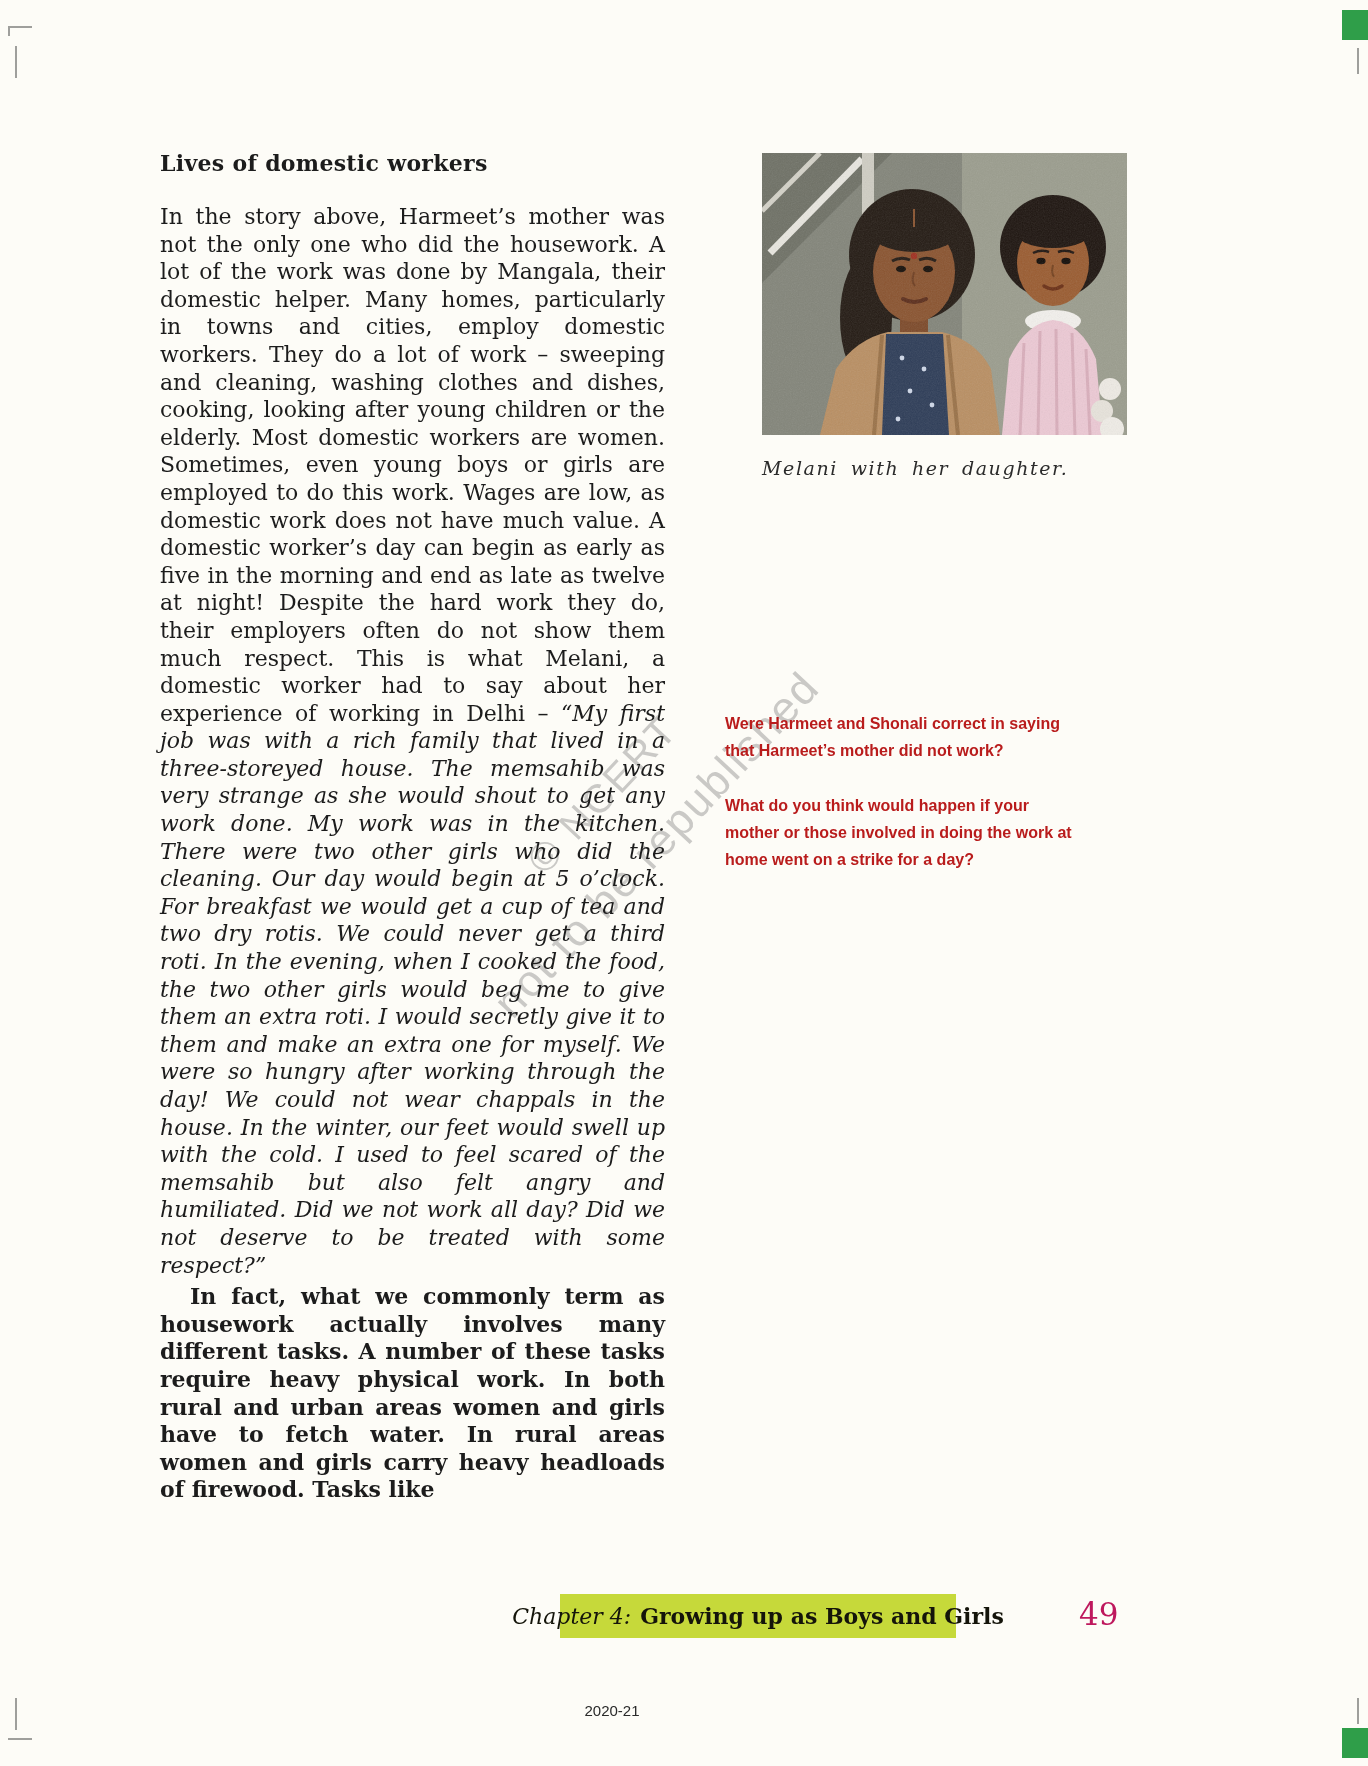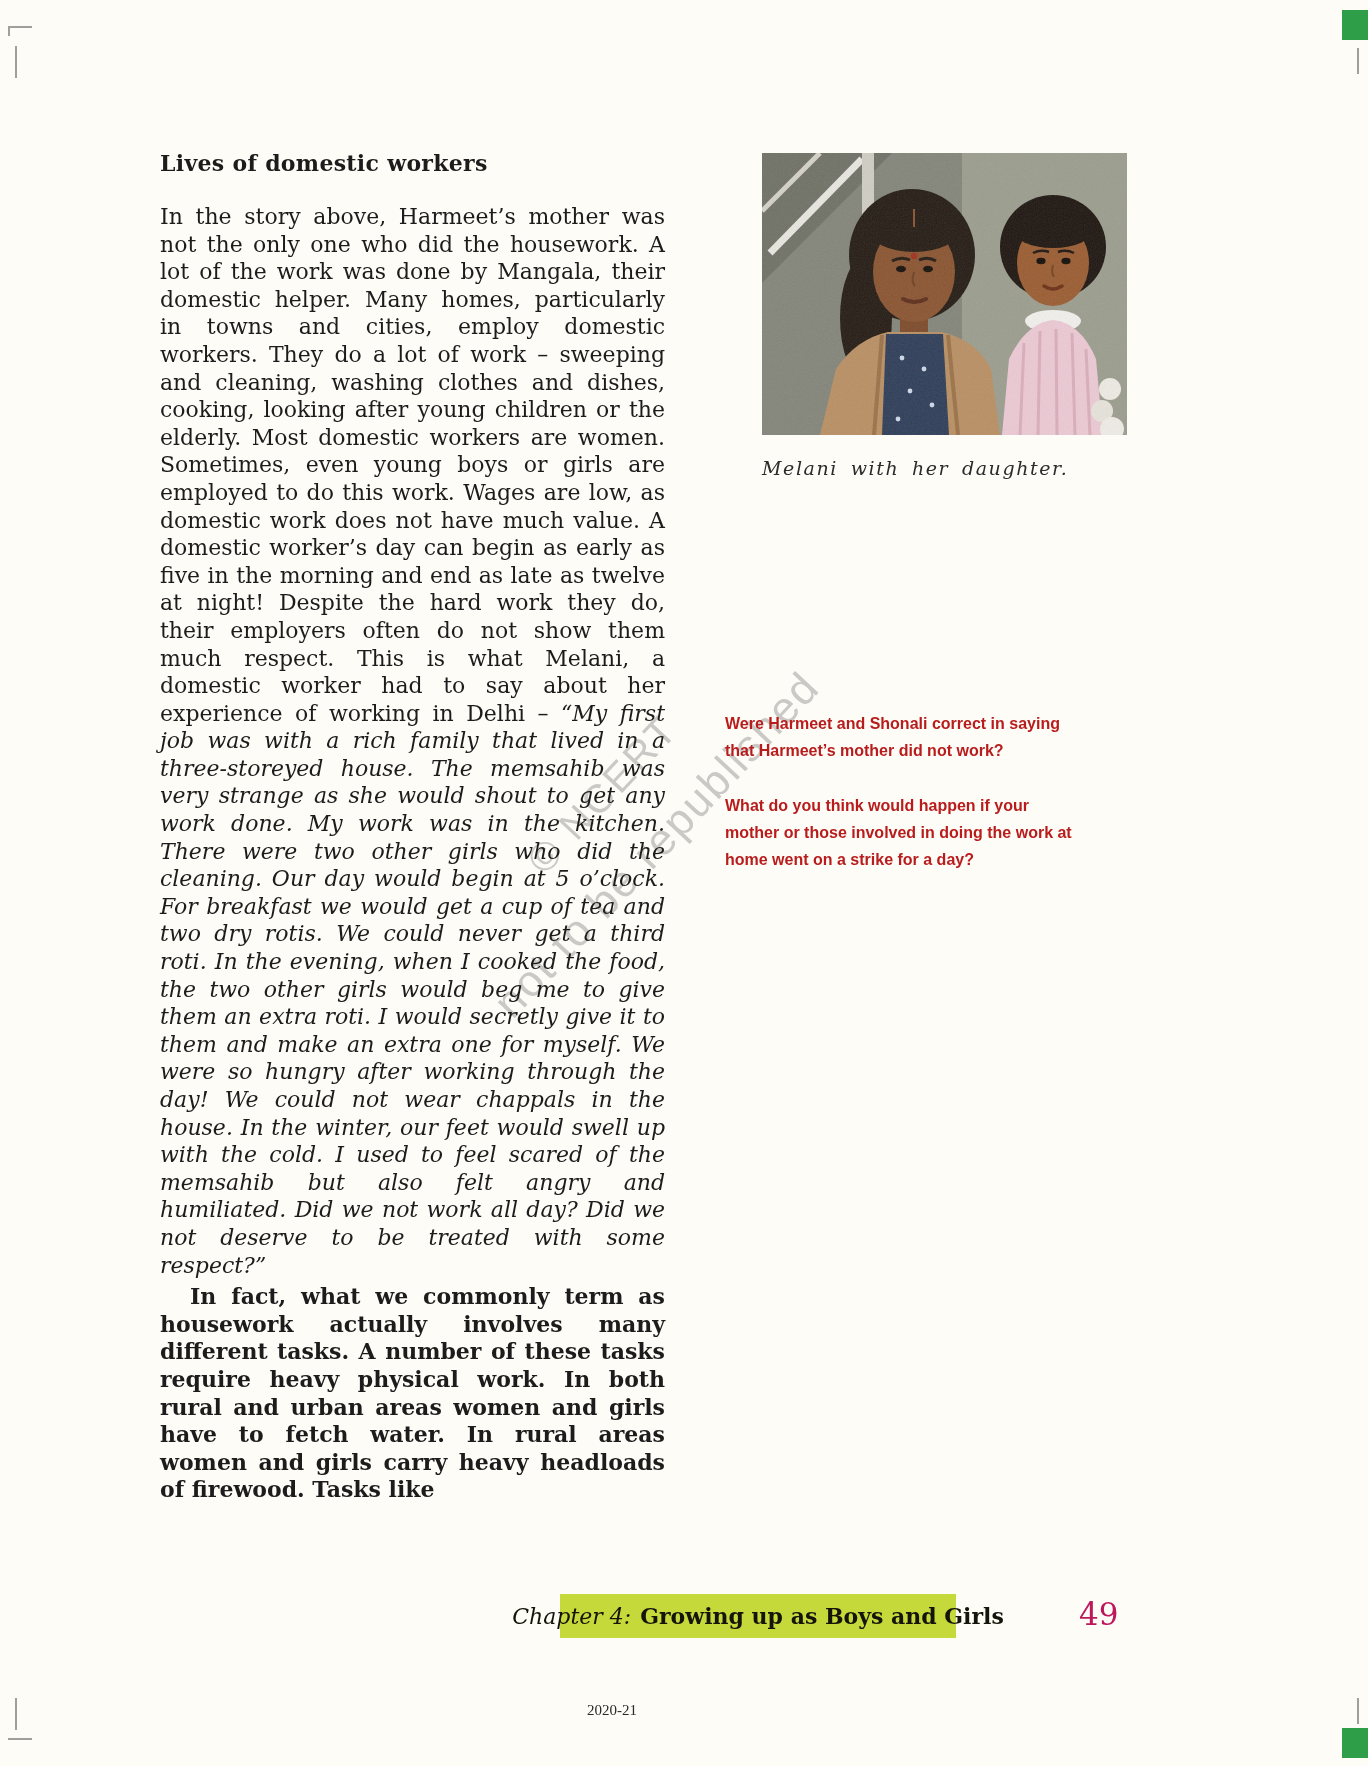--- a/index.html
+++ b/index.html
@@ -87,21 +87,21 @@
   }
   .footer-bar .chapter-label{font-style:italic;margin-right:9px;}
   .footer-bar .chapter-title{font-weight:bold;}
   .page-number{
     position:absolute;left:1056px;top:1596px;
     font-size:31px;color:#be185d;z-index:2;margin-left:23px;
   }
   .edition-year{
     position:absolute;left:552px;top:1702px;width:120px;
     text-align:center;
-    font-family:Liberation Serif, serif;
+    font-family:Liberation Sans, sans-serif;
     font-size:15px;color:#2a2a2a;z-index:2;
   }
 </style>
 </head>
 <body>
 
 <div class="page">
 
   <div class="crop" style="left:8px;top:26px;width:24px;height:2px;"></div>
   <div class="crop" style="left:8px;top:26px;width:2px;height:10px;"></div>

